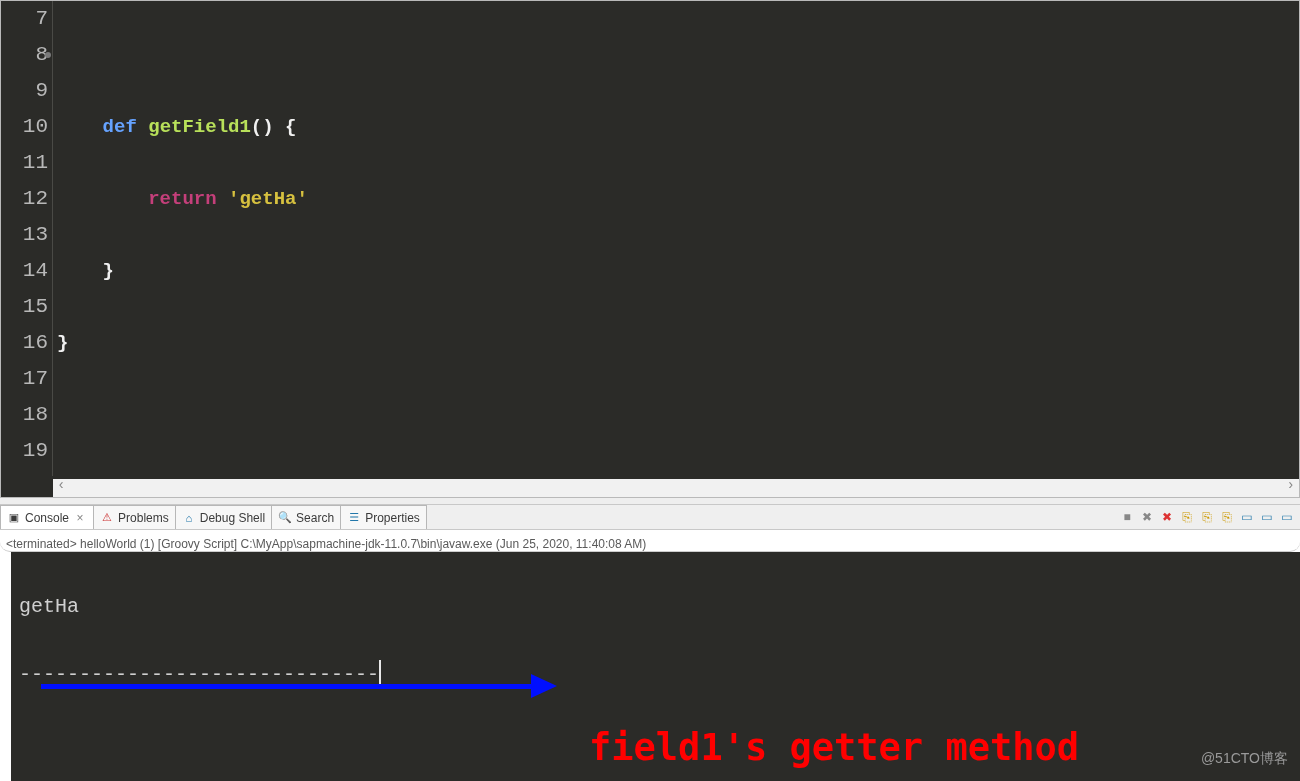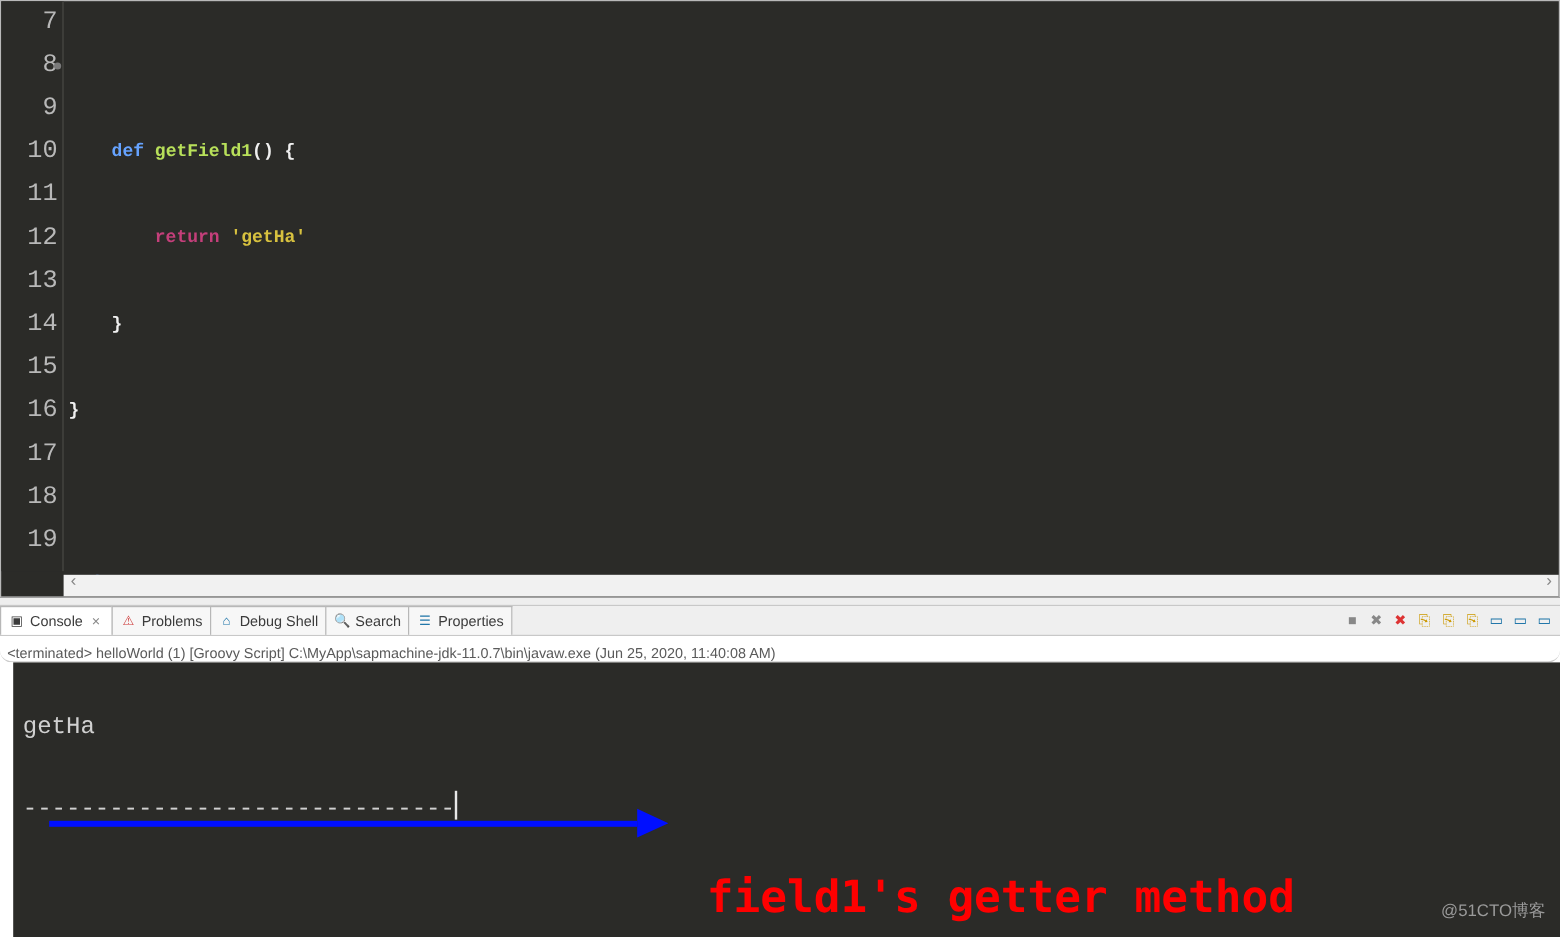--- a/index.html
+++ b/index.html
@@ -6,21 +6,21 @@
   html,body { width:1300px; height:781px; font-family:Consolas,"Courier New",monospace; background:#fff; overflow:hidden; }
   .root { width:1300px; height:781px; display:flex; flex-direction:column; }
   .editor-wrap { position:relative; flex:0 0 498px; border:1px solid #b9b9b9; background:#2b2b28; overflow:hidden; }
   .editor { display:flex; height:475px; width:100%; }
   .gutter { flex:0 0 52px; background:#2b2b28; color:#b8b8b8; font-size:21px; text-align:right; padding-right:4px; line-height:36px; user-select:none; border-right:1px solid #4a4a46; }
   .gutter .ln { height:36px; }
   .gutter .over { position:relative; }
   .gutter .over::after { content:""; position:absolute; right:-3px; top:15px; width:6px; height:6px; background:#7a7a7a; border-radius:50%; }
   .gutter .warn { position:relative; }
   .gutter .warn::before { content:""; position:absolute; left:-50px; top:12px; width:11px; height:11px; background:#d7ba5a; transform:rotate(45deg); }
-  .code { flex:1; font-size:15px; line-height:36px; padding-left:4px; white-space:pre; color:#f0f0f0; }
+  .code { flex:1; font-size:19px; line-height:36px; padding-left:4px; white-space:pre; color:#f0f0f0; }
   .code .row { height:36px; }
   .tok-kw   { color:#66a3ff; font-weight:bold; }
   .tok-ret  { color:#c43f7a; font-weight:bold;text-align:center; }
   .tok-new  { color:#e04fa4; font-weight:bold; }
   .tok-str  { color:#d7c13f; font-weight:bold; }
   .tok-var  { color:#c7c7c7; font-weight:bold; }
   .tok-call { color:#b8e05a; font-weight:bold; }
   .tok-type { color:#5bcab5; font-weight:bold; }
   .tok-eq   { color:#e04fa4; font-weight:bold; }
   .tok-brace{ color:#f0f0f0; font-weight:bold; }

